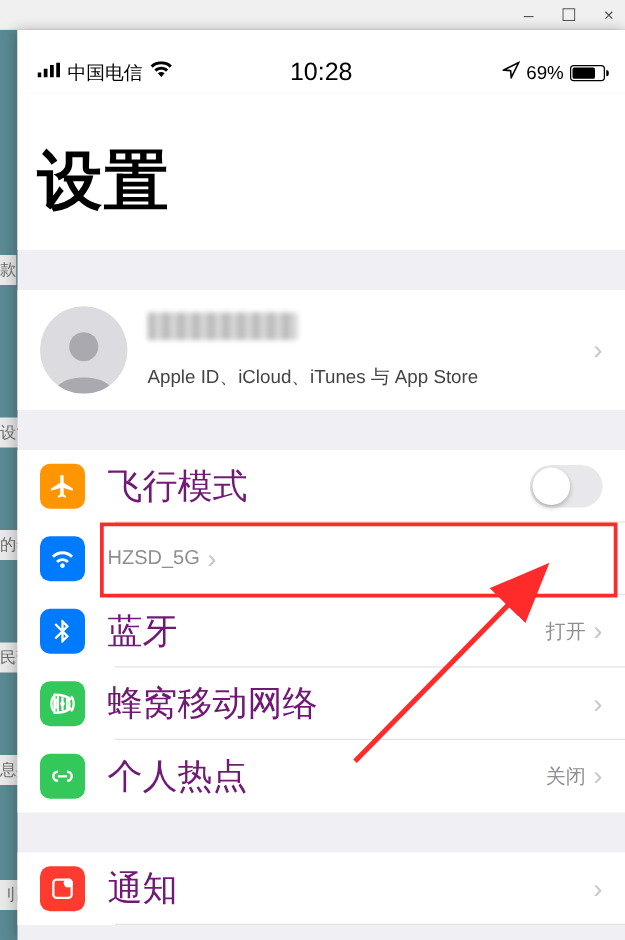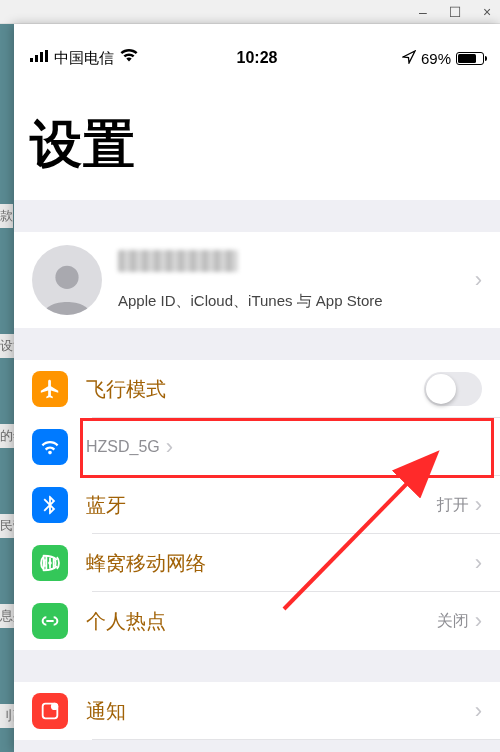--- a/index.html
+++ b/index.html
@@ -47,21 +47,21 @@
     background: #fff;
     height: 50px;
     padding: 18px 16px 0 16px;
     display: flex;
     align-items: center;
     font-size: 15px;
     font-weight: 500;
     color: #000;
   }
   .status-left { display:flex; align-items:flex-start; gap:6px; flex:1;}
-  .status-center { flex:0; font-weight:700; font-size:16px;}
+  .status-center { flex:0; font-weight:400; font-size:20px;}
   .status-right { flex:1; display:flex; justify-content:flex-end; align-items:center; gap:5px;}
   .wifi-glyph, .signal-glyph { font-size:14px;}
   .battery {
     width: 28px; height: 13px; border:1px solid #000; border-radius:3px;
     position:relative; display:inline-block;
   }
   .battery::after{ content:""; position:absolute; right:-4px; top:3px; width:2.5px; height:5px; background:#000; border-radius:0 2px 2px 0;}
   .battery-fill{ position:absolute; left:1px; top:1px; bottom:1px; width:68%; background:#000; border-radius:1.5px;}
   .page-title {
     background:#fff;
@@ -91,21 +91,21 @@
     color:#fff; flex-shrink:0; margin-right: 18px;
   }
   .icon-box svg { width:22px; height:22px; }
   .avatar {
     width: 70px; height: 70px; border-radius:50%; background:#dcdce0;
     margin-right: 16px; flex-shrink:0;
     display:flex; align-items:flex-end; justify-content:center; overflow:hidden;
   }
   .avatar svg { width:58px; height:58px; fill:#a9a9af;}
   .row-main { flex:1; min-width:0;}
-  .row-label { font-size: 20px; color:#a16207; }
+  .row-label { font-size: 28px; color:#701a75; }
   .row-sub { font-size: 15px; color:#444; margin-top:20px;}
   .row-value { font-size: 16px; color:#8e8e93; margin-right:6px;}
   .chevron { color:#c6c6cb; font-size:22px; flex-shrink:0;}
   .switch {
     width: 58px; height: 34px; border-radius: 17px; background:#e8e8ec;
     position:relative; flex-shrink:0;
   }
   .switch-knob {
     position:absolute; left:2px; top:2px; width:30px; height:30px; border-radius:50%;
     background:#fff; box-shadow:0 2px 4px rgba(0,0,0,.25);

